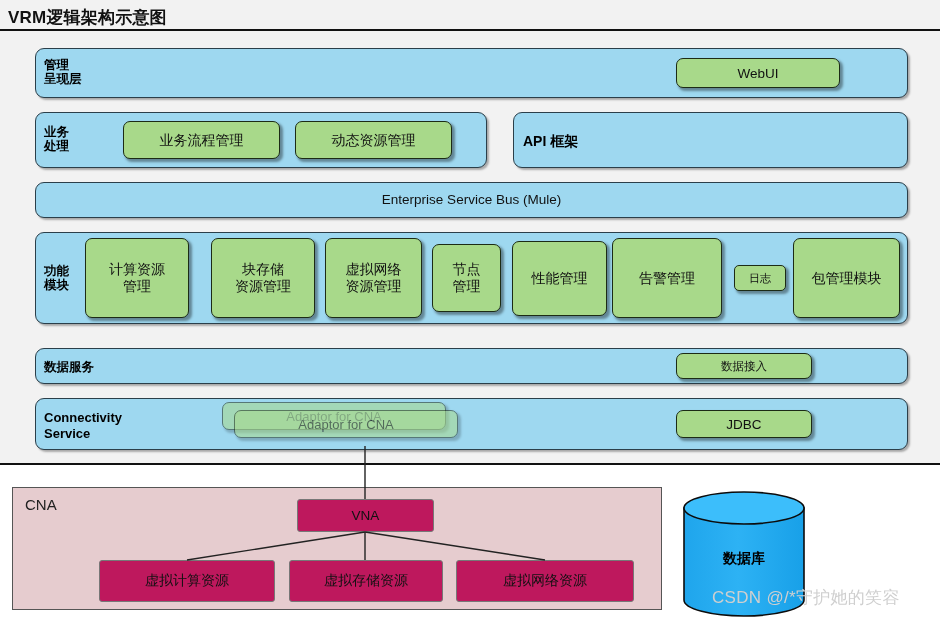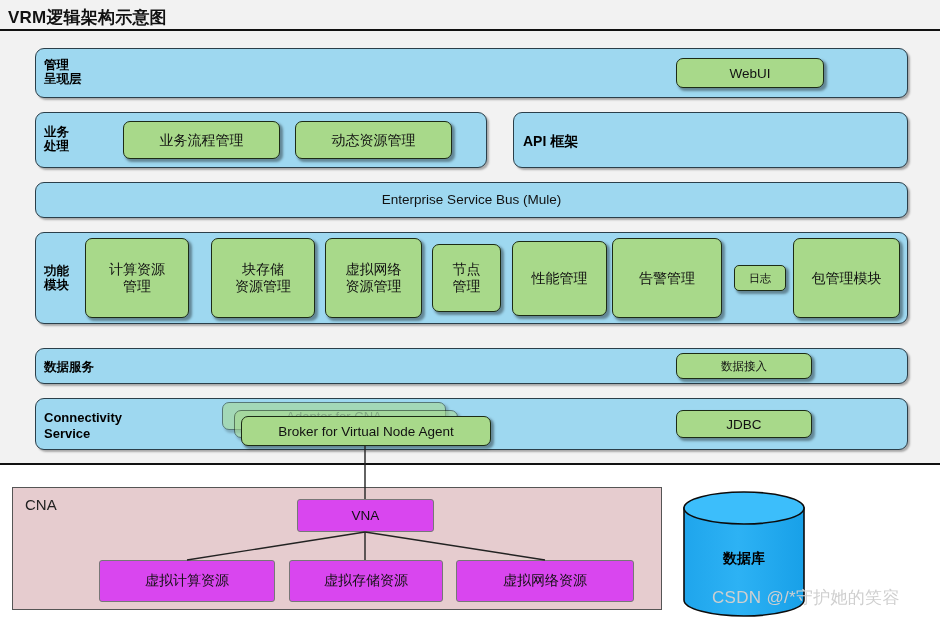--- a/index.html
+++ b/index.html
@@ -79,21 +79,21 @@
     background:#E6CCCF;
     border:1.4px solid #555;
     box-sizing:border-box;
   }
   .cna-title{
     position:absolute;left:12px;top:8px;
     font-size:15px;color:#222;font-weight:normal;
   }
   .wbox{
     position:absolute;
-    background:#d946ef;
+    background:#be185d;
     border:1.2px solid #777;
     border-radius:3px;
     box-sizing:border-box;
     display:flex;align-items:center;justify-content:center;
     font-size:14px;color:#111;text-align:center;
   }
   .wbox.latin{font-size:13.5px;}
 
   .db-cyl{position:absolute;}
   .db-label{
@@ -119,21 +119,21 @@
     <div class="diagram-title">VRM逻辑架构示意图</div>
   </div>
 
   <div class="upper-stage"></div>
   <div class="lower-stage"></div>
 
   <div class="band" style="left:35px;top:48px;width:873px;height:50px;">
     <div class="band-label" style="left:8px;top:9px;">管理
 呈现层</div>
   </div>
-  <div class="gbox" style="left:676px;top:58px;width:148px;height:30px;">WebUI</div>
+  <div class="gbox" style="left:676px;top:58px;width:164px;height:30px;">WebUI</div>
 
   <div class="band" style="left:35px;top:112px;width:452px;height:56px;">
     <div class="band-label" style="left:8px;top:12px;">业务
 处理</div>
   </div>
   <div class="gbox cjk" style="left:123px;top:121px;width:157px;height:38px;">业务流程管理</div>
   <div class="gbox cjk" style="left:295px;top:121px;width:157px;height:38px;">动态资源管理</div>
 
   <div class="band" style="left:513px;top:112px;width:395px;height:56px;">
     <div class="band-label latin" style="left:9px;top:20px;font-size:14px;">API 框架</div>
@@ -164,21 +164,20 @@
     <div class="band-label" style="left:8px;top:11px;">数据服务</div>
   </div>
   <div class="gbox" style="left:676px;top:353px;width:136px;height:26px;font-size:11.5px;">数据接入</div>
 
   <div class="band" style="left:35px;top:398px;width:873px;height:52px;">
     <div class="band-label latin" style="left:8px;top:11px;">Connectivity
 Service</div>
   </div>
   <div class="gbox ghost" style="left:222px;top:402px;width:224px;height:28px;font-size:13px;">Adaptor for CNA</div>
   <div class="gbox ghost" style="left:234px;top:410px;width:224px;height:28px;font-size:13px;">Adaptor for CNA</div>
-  <div class="gbox" style="left:241px;top:416px;width:250px;height:30px;font-size:13.5px;">Broker for Virtual Node Agent</div>
   <div class="gbox" style="left:676px;top:410px;width:136px;height:28px;">JDBC</div>
 
   <div class="cna-panel" style="left:12px;top:487px;width:650px;height:123px;">
     <div class="cna-title">CNA</div>
   </div>
 
   <div class="wbox latin" style="left:297px;top:499px;width:137px;height:33px;">VNA</div>
 
   <div class="wbox" style="left:99px;top:560px;width:176px;height:42px;">虚拟计算资源</div>
   <div class="wbox" style="left:289px;top:560px;width:154px;height:42px;">虚拟存储资源</div>

